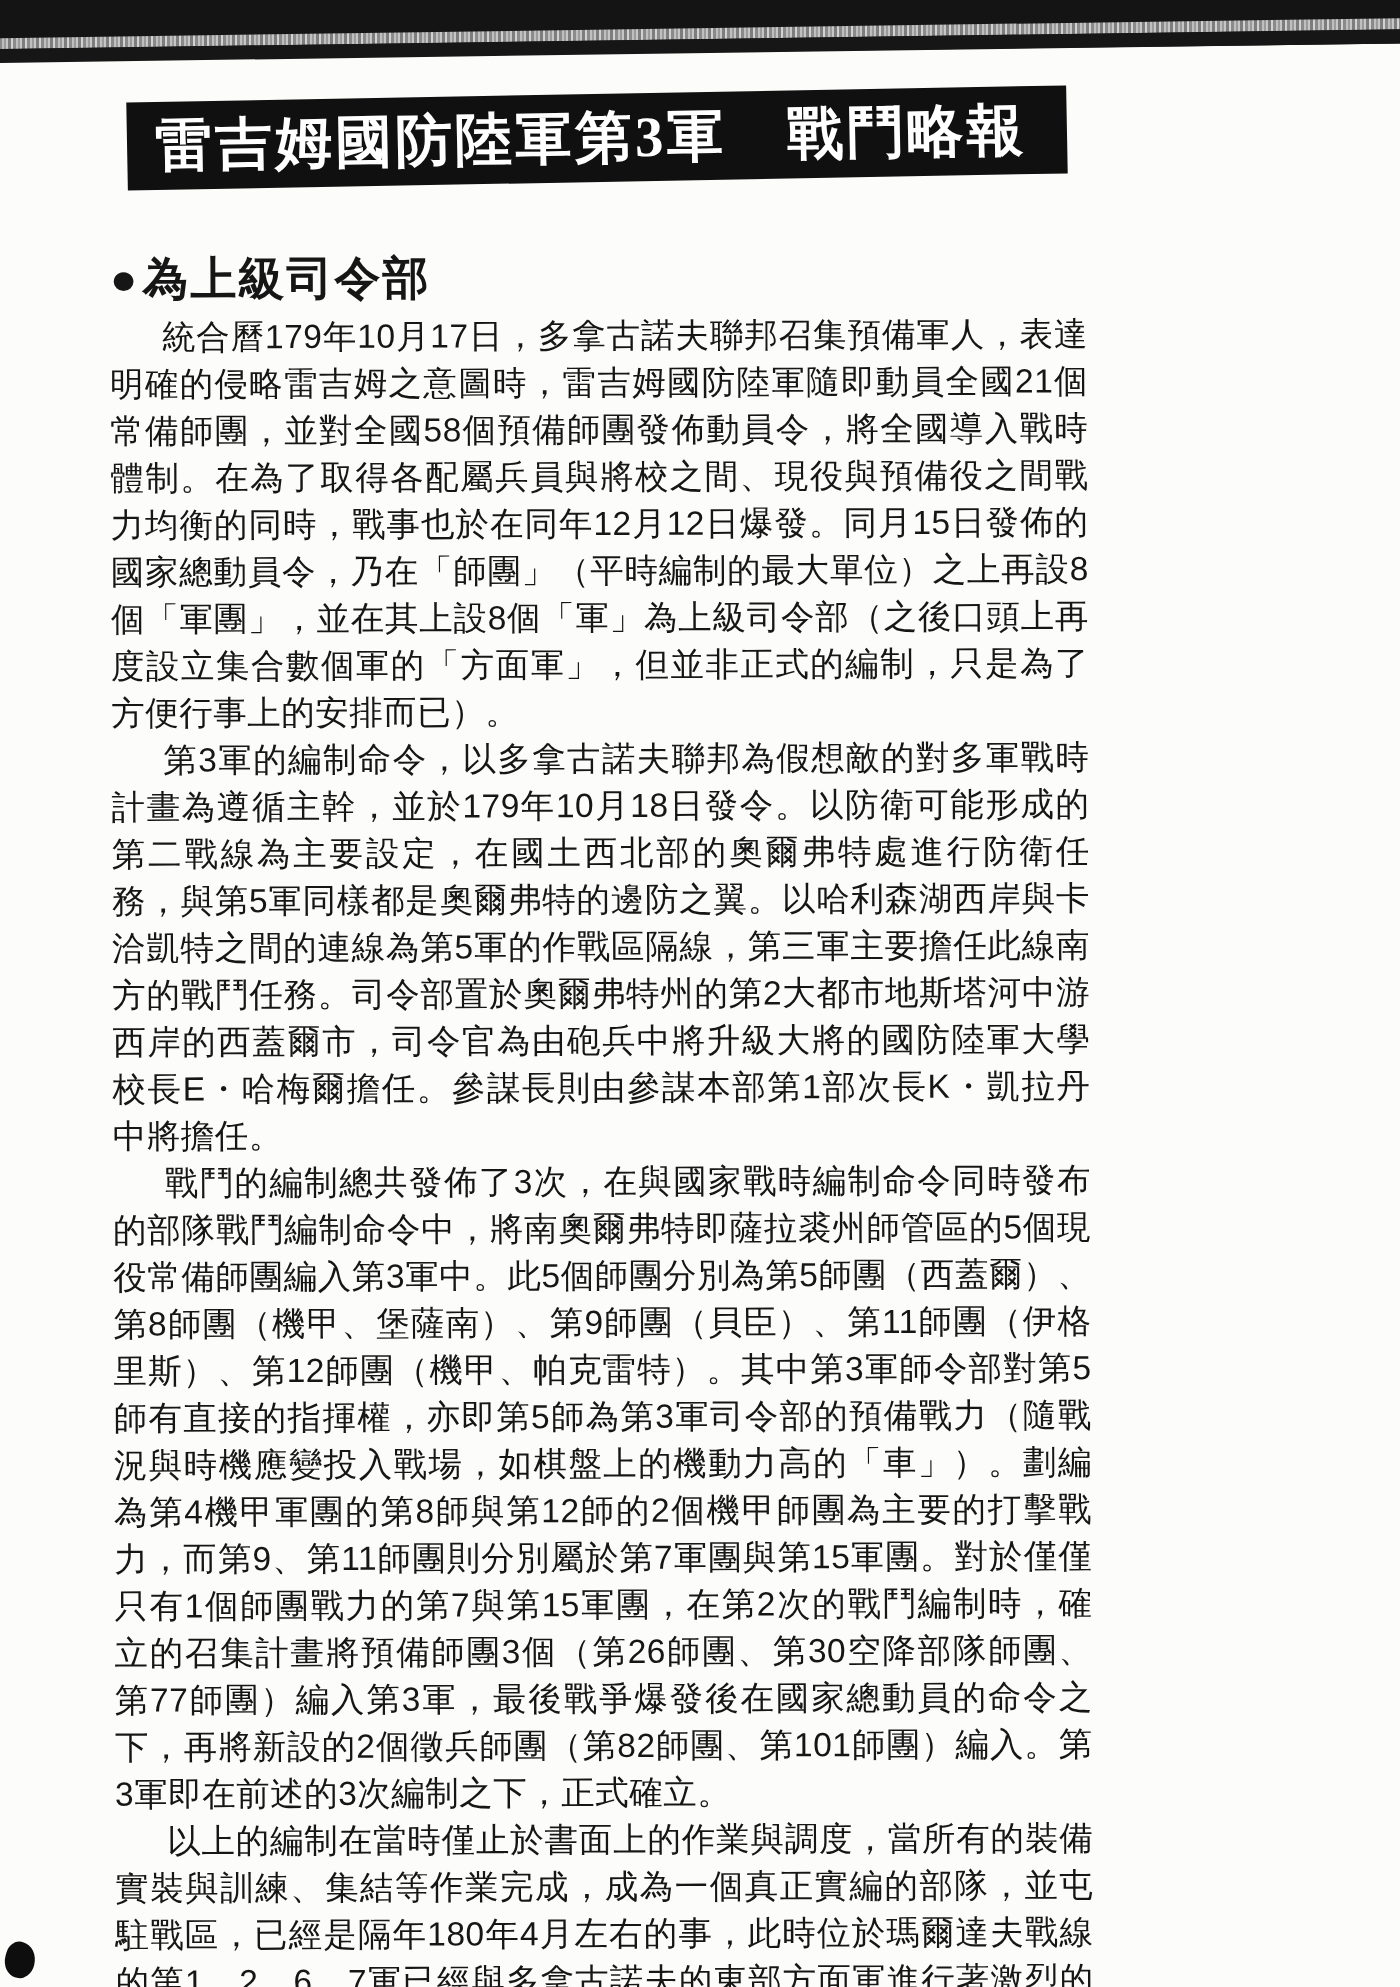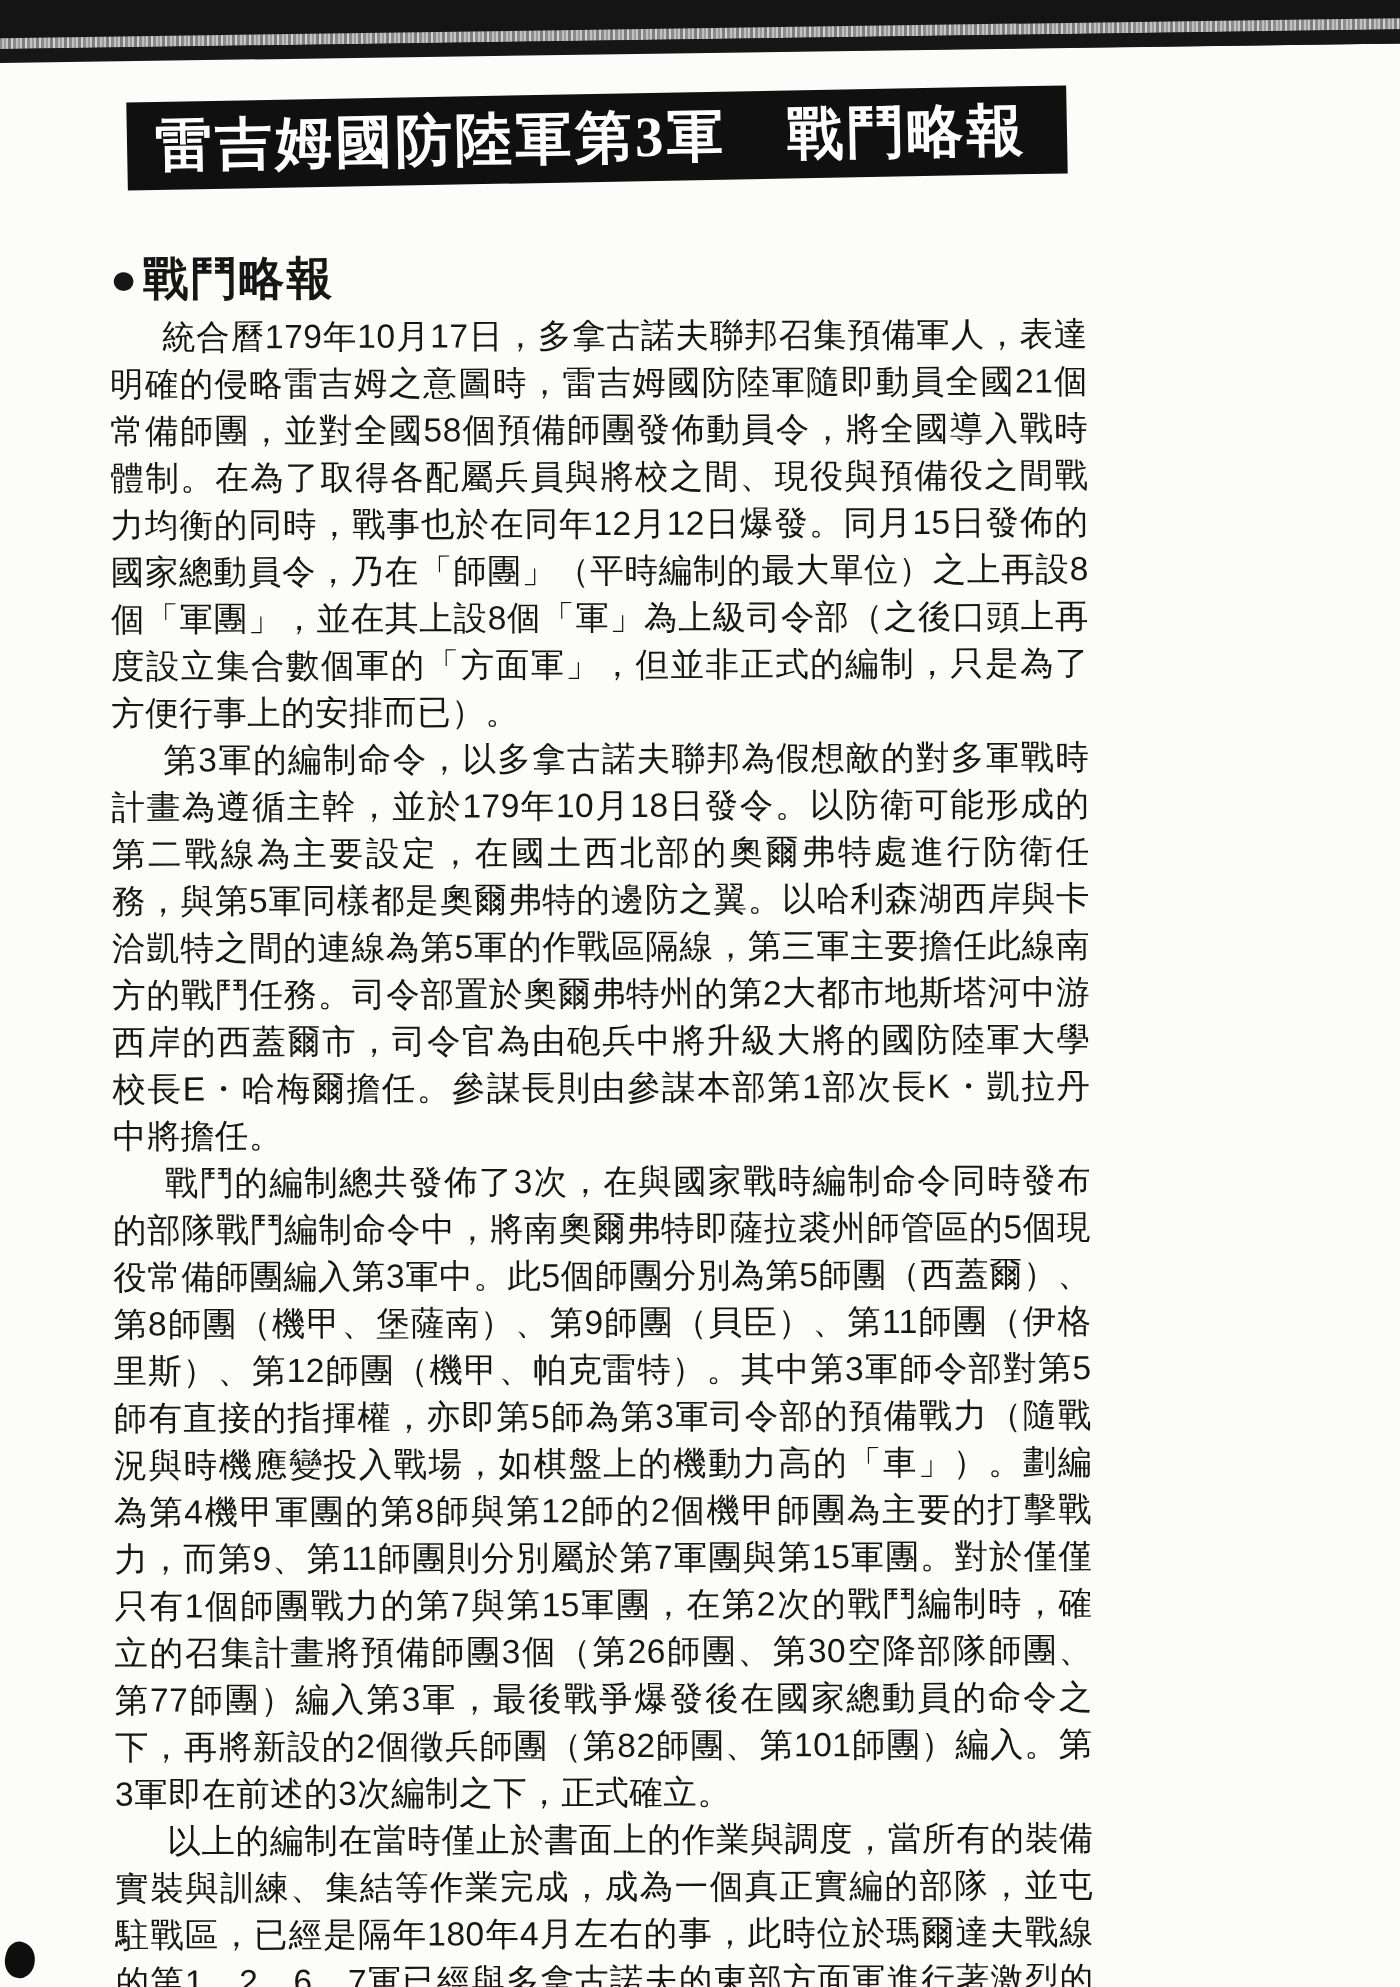--- a/index.html
+++ b/index.html
@@ -118,21 +118,21 @@
   <div class="lower-wedge"></div>
 </div>
 
 <div class="banner">
   <span class="banner-text">雷吉姆國防陸軍第3軍　戰鬥略報</span>
 </div>
 
 <div class="article">
   <h2 class="heading">
     <span class="bullet">●</span>
-    <span>戰鬥略報</span>
+    <span>為上級司令部</span>
   </h2>
   <p>統合曆179年10月17日，多拿古諾夫聯邦召集預備軍人，表達明確的侵略雷吉姆之意圖時，雷吉姆國防陸軍隨即動員全國21個常備師團，並對全國58個預備師團發佈動員令，將全國導入戰時體制。在為了取得各配屬兵員與將校之間、現役與預備役之間戰力均衡的同時，戰事也於在同年12月12日爆發。同月15日發佈的國家總動員令，乃在「師團」（平時編制的最大單位）之上再設8個「軍團」，並在其上設8個「軍」為上級司令部（之後口頭上再度設立集合數個軍的「方面軍」，但並非正式的編制，只是為了方便行事上的安排而已）。</p>
   <p>第3軍的編制命令，以多拿古諾夫聯邦為假想敵的對多軍戰時計畫為遵循主幹，並於179年10月18日發令。以防衛可能形成的第二戰線為主要設定，在國土西北部的奧爾弗特處進行防衛任務，與第5軍同樣都是奧爾弗特的邊防之翼。以哈利森湖西岸與卡洽凱特之間的連線為第5軍的作戰區隔線，第三軍主要擔任此線南方的戰鬥任務。司令部置於奧爾弗特州的第2大都市地斯塔河中游西岸的西蓋爾市，司令官為由砲兵中將升級大將的國防陸軍大學校長E・哈梅爾擔任。參謀長則由參謀本部第1部次長K・凱拉丹中將擔任。</p>
   <p>戰鬥的編制總共發佈了3次，在與國家戰時編制命令同時發布的部隊戰鬥編制命令中，將南奧爾弗特即薩拉裘州師管區的5個現役常備師團編入第3軍中。此5個師團分別為第5師團（西蓋爾）、第8師團（機甲、堡薩南）、第9師團（貝臣）、第11師團（伊格里斯）、第12師團（機甲、帕克雷特）。其中第3軍師令部對第5師有直接的指揮權，亦即第5師為第3軍司令部的預備戰力（隨戰況與時機應變投入戰場，如棋盤上的機動力高的「車」）。劃編為第4機甲軍團的第8師與第12師的2個機甲師團為主要的打擊戰力，而第9、第11師團則分別屬於第7軍團與第15軍團。對於僅僅只有1個師團戰力的第7與第15軍團，在第2次的戰鬥編制時，確立的召集計畫將預備師團3個（第26師團、第30空降部隊師團、第77師團）編入第3軍，最後戰爭爆發後在國家總動員的命令之下，再將新設的2個徵兵師團（第82師團、第101師團）編入。第3軍即在前述的3次編制之下，正式確立。</p>
   <p>以上的編制在當時僅止於書面上的作業與調度，當所有的裝備實裝與訓練、集結等作業完成，成為一個真正實編的部隊，並屯駐戰區，已經是隔年180年4月左右的事，此時位於瑪爾達夫戰線的第1、2、6、7軍已經與多拿古諾夫的東部方面軍進行著激烈的交戰。雖然戰情已經日益加溫，但第3軍各師團配屬將校與各軍官、兵員的訓練與戰鬥能力均衡化的作業完成，成為一支具有實戰能力的軍團，並與突破索倫格雷與雷吉姆西邊國界的多拿古諾夫軍隊正式交戰，已經是同年7月底的事了。</p>
 </div>
 
 <div class="corner-mark"></div>
 
 </body></html>

